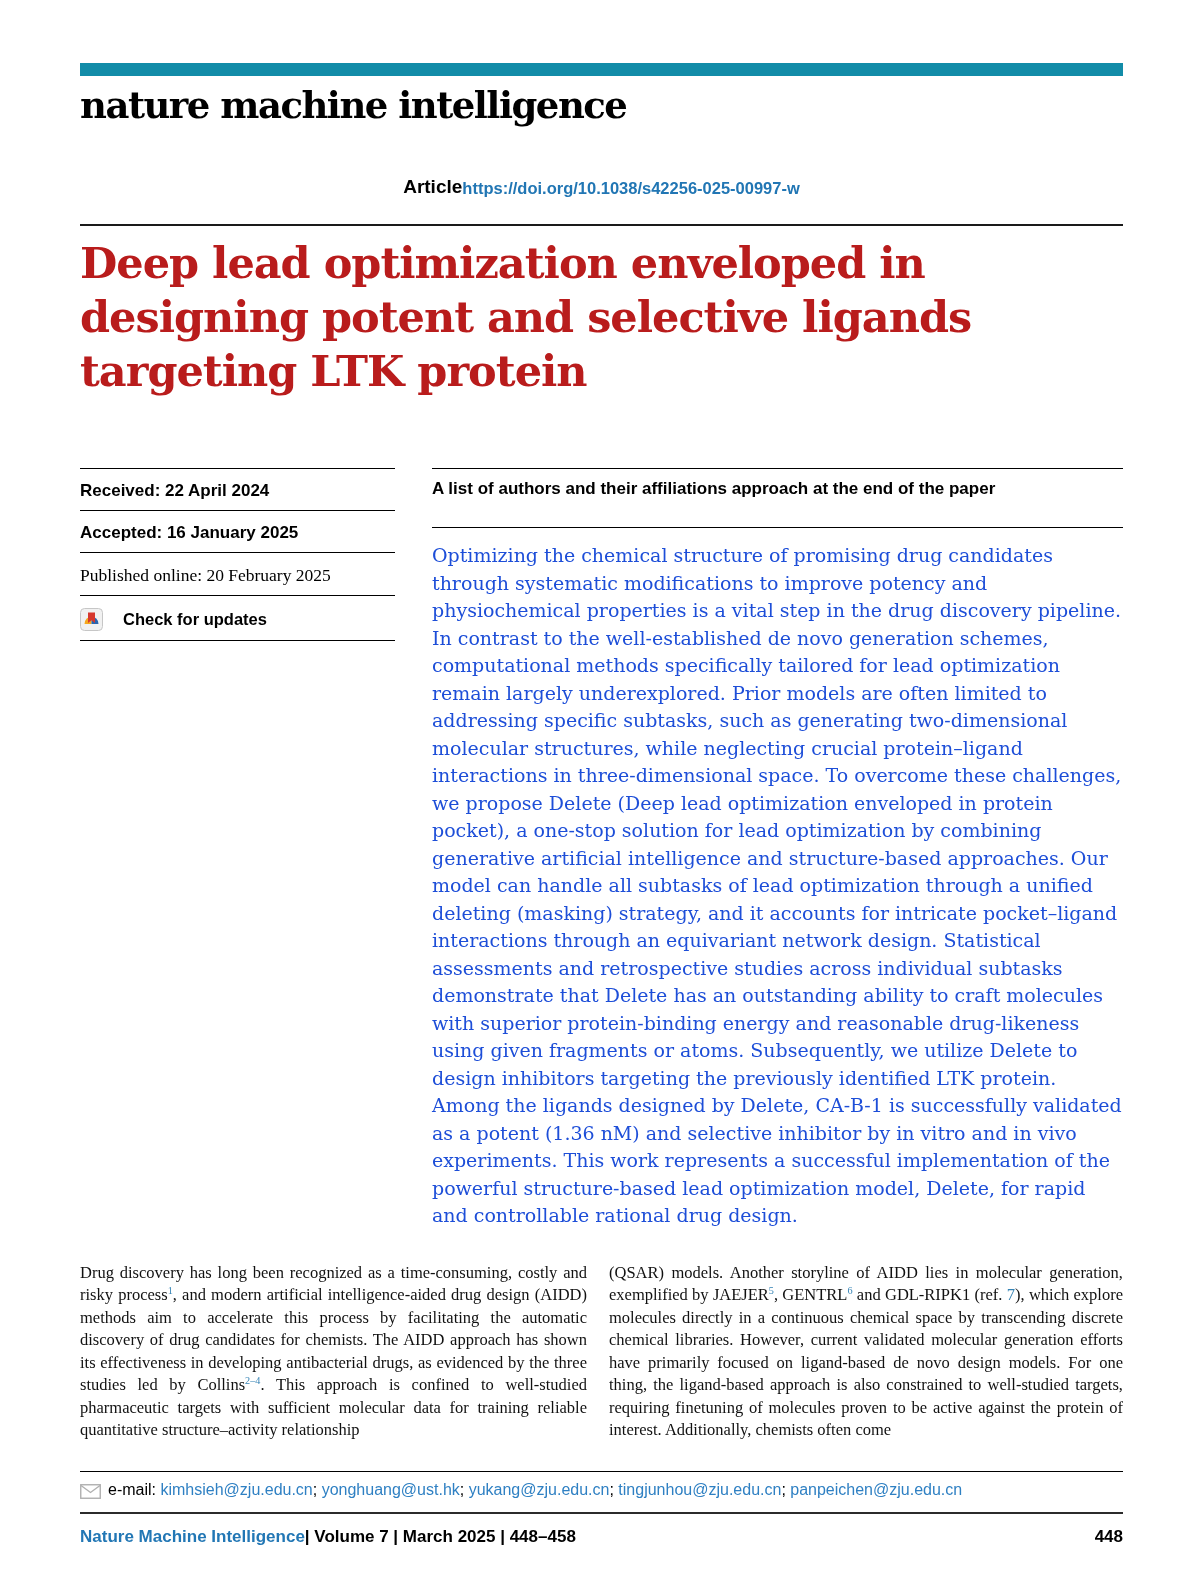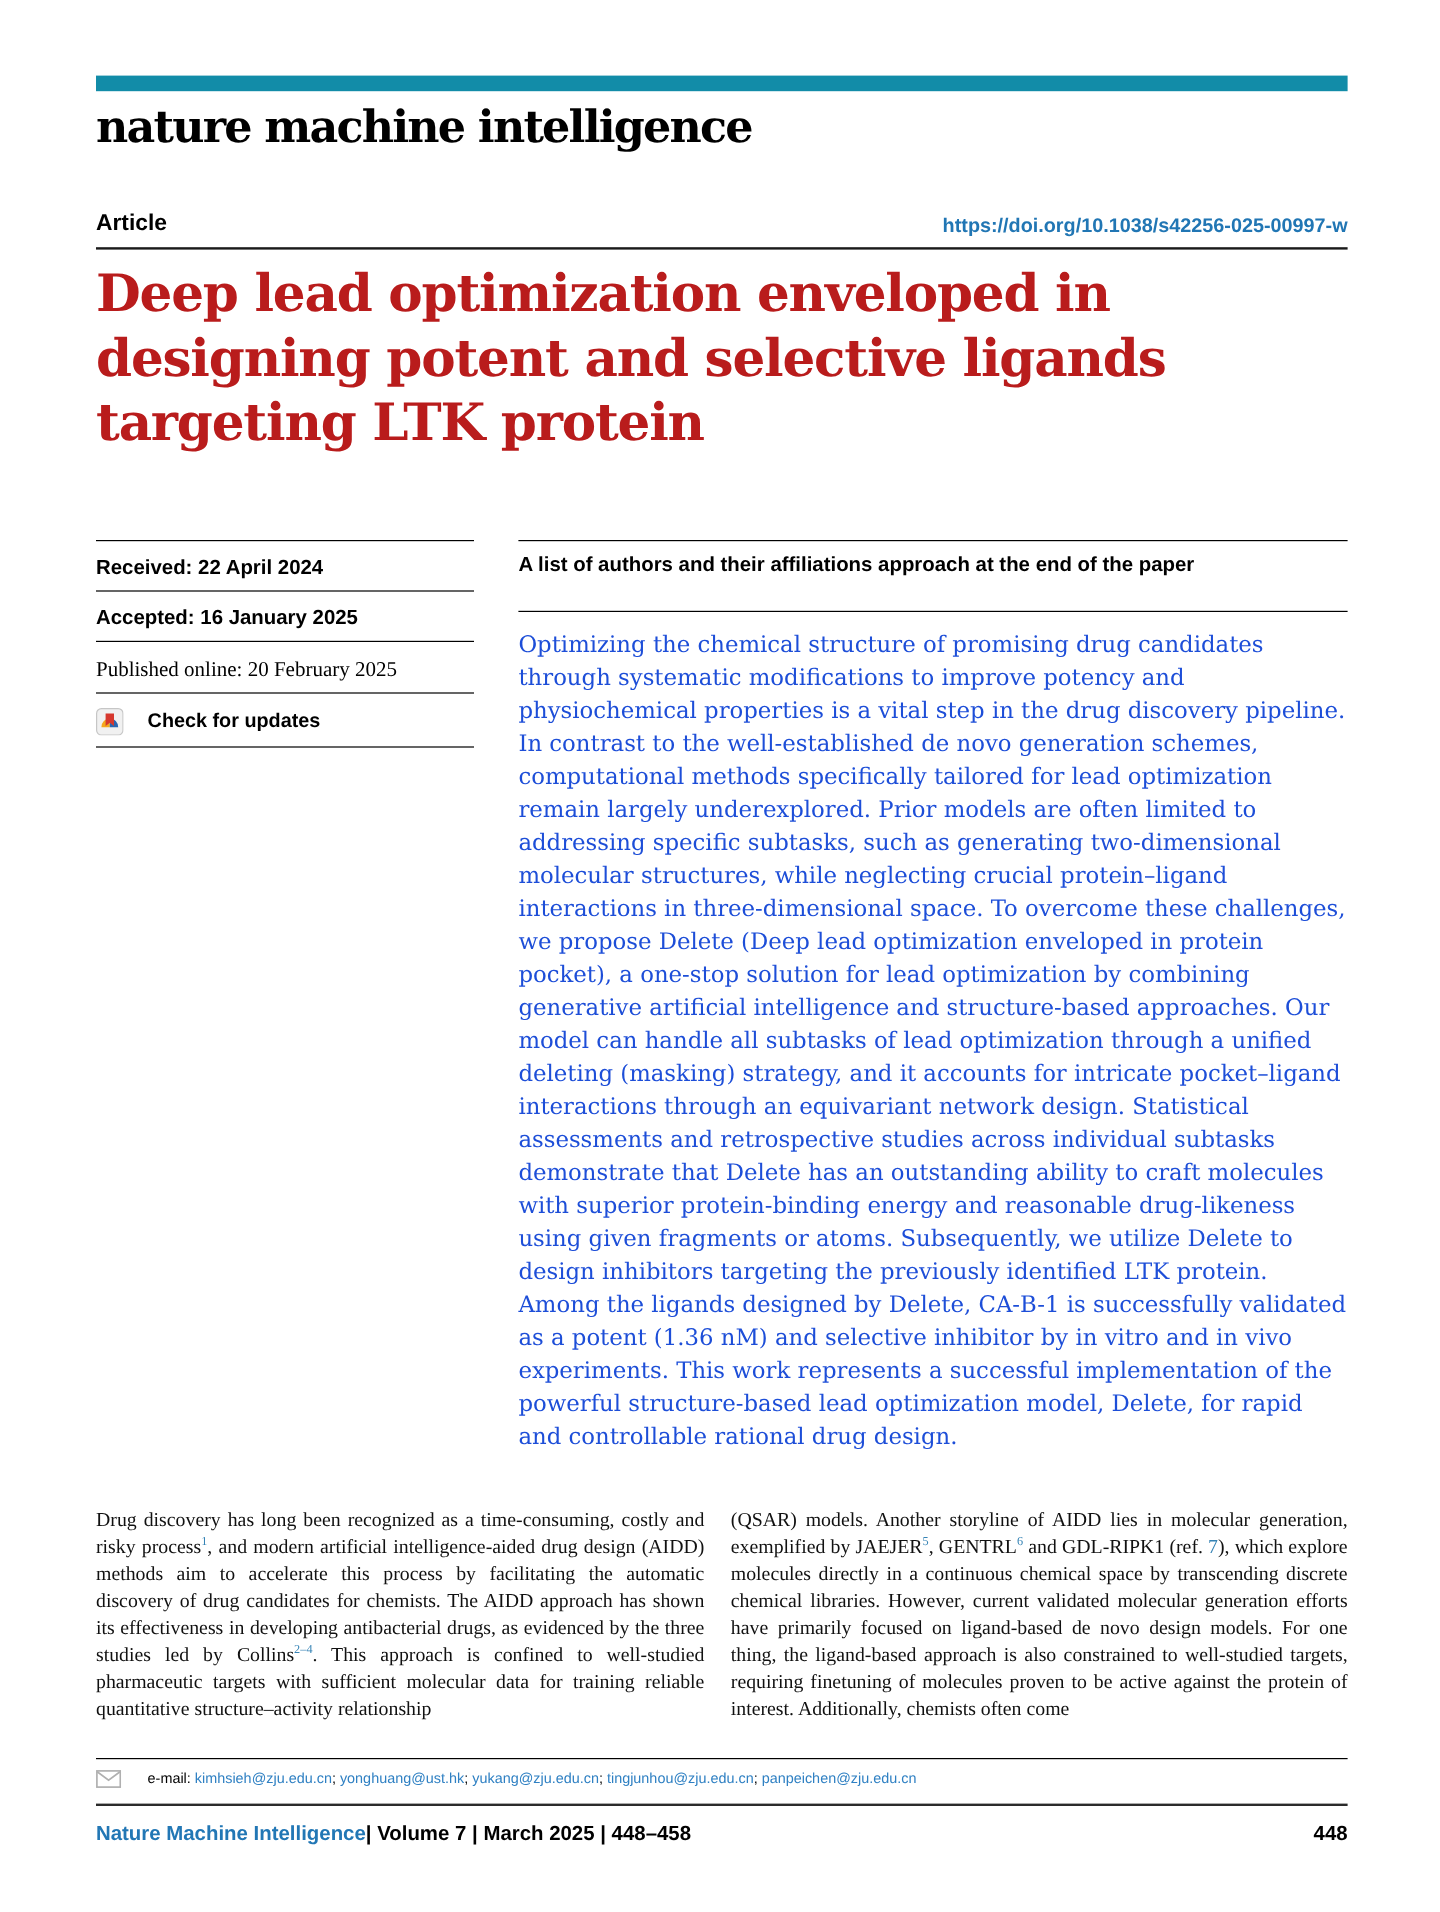--- a/index.html
+++ b/index.html
@@ -16,22 +16,22 @@
   .logo {
     margin-top: 7px;
     font-family: "DejaVu Serif", serif;
     font-weight: 700; font-size: 37px; letter-spacing: -1.5px;
     color: #000;
   }
 
   
   .header-row {
     margin-top: 49px;
-    display: flex; justify-content: space-between; align-items: flex-end;
-    padding-bottom: 8px;
+    display: flex; justify-content: center; align-items: flex-end;
+    padding-bottom: 26px;
     border-bottom: 2.5px solid #1a1a1a;
   }
   .article-label { font-size: 19px; font-weight: 700; }
   .doi-link { font-size: 16.5px; font-weight: 600; color: var(--link_blue, #2176b4); text-decoration: none; cursor: pointer; }
 
   
   .title {
     margin-top: 10px;
     font-family: "DejaVu Serif", serif;
     font-weight: 700; font-size: 43px; line-height: 54px; letter-spacing: -1px;
@@ -56,32 +56,32 @@
     font-size: 17px; font-weight: 700;
   }
   .abstract {
     padding-top: 14px;
     font-family: "DejaVu Serif", serif;
     font-size: 19px; line-height: 27.5px;
     color: #1d4ed8;
   }
 
   
-  .body-cols { margin-top: 44px; display: flex; justify-content: flex-end; }
+  .body-cols { margin-top: 32px; display: flex; justify-content: flex-end; }
   .body-col { font-family: "Liberation Serif", serif; font-size: 16.5px; line-height: 22.5px; text-align: justify; color: #111; }
   .body-col.left { width: 507px; flex: none; }
   .body-col.right { width: 514px; flex: none; margin-left: 22px; }
 
   sup.sup-ref { font-size: 0.62em; color: var(--ref_blue, #3583b5); line-height: 0; cursor: pointer; }
   .inline-ref { color: var(--ref_blue, #3583b5); cursor: pointer; }
   .email-link { color: var(--email_blue, #2f80c3); cursor: pointer; }
 
   
   .email-rule { margin-top: 29px; border-top: 1px solid #000; }
-  .email-line { padding-top: 9px; font-size: 12px; display: flex; align-items: center; gap: 22px; }
+  .email-line { padding-top: 9px; font-size: 16px; display: flex; align-items: flex-end; gap: 7px; }
   .email-text { display: inline; }
 
   .thick-rule { margin-top: 13px; border-top: 2.5px solid #2b2b2b; }
   .footer-line { margin-top: 13px; display: flex; justify-content: space-between; font-size: 17px; font-weight: 700; }
   .journal-link { color: var(--journal_link, #2277b5); cursor: pointer; }
   .footer-left { display: flex; }
   .page-number { font-weight: 700; }
 
   .icon-box { display: inline-flex; flex: none; }
 </style>

